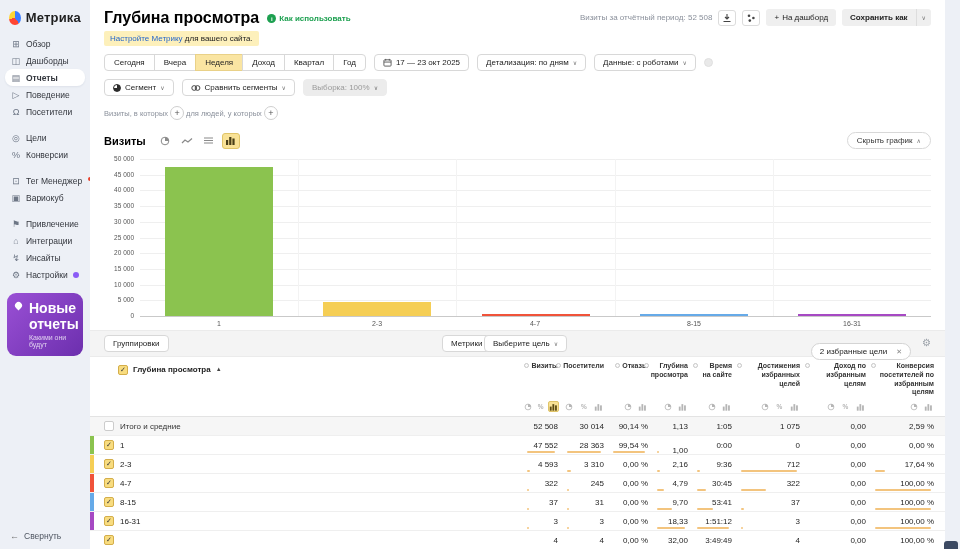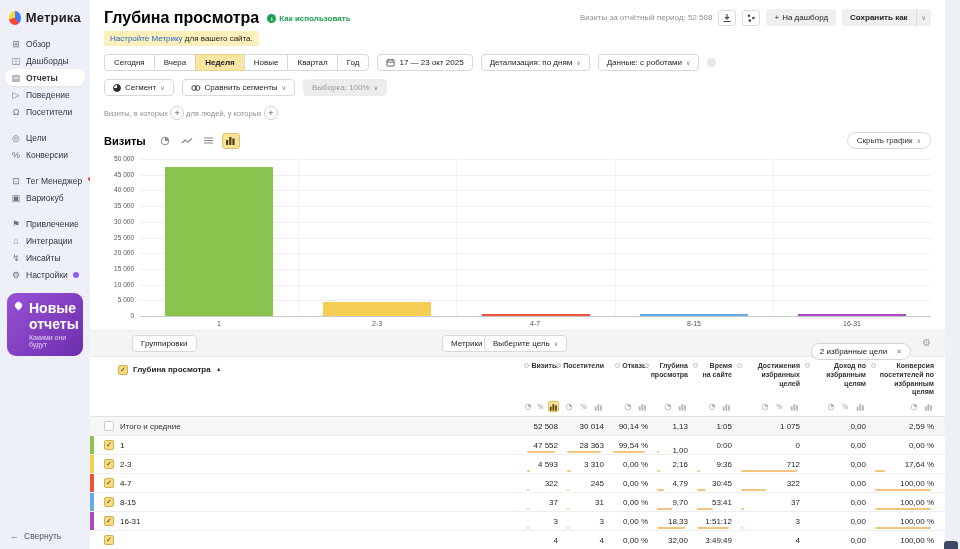--- a/index.html
+++ b/index.html
@@ -41,21 +41,21 @@
   .saveas .part2{border-radius:0 3px 3px 0;border-left:1px solid #ddd;padding:4px 5px;}
   .chev{font-size:6px;color:#777;}
   .banner{display:inline-block;margin:4px 0 0 14px;background:#fdf0bb;padding:3px 6px;font-size:8px;color:#222;border-radius:2px;}
   .banner a{color:#2667c9;text-decoration:none;}
   
   .ctrl-row{display:flex;align-items:center;gap:8px;padding:8px 14px 0 14px;}
   .tabs{display:inline-flex;}
   .tab{border:1px solid #d8d8d8;background:#fff;padding:3px 9px;font-size:8px;color:#222;margin-left:-1px;cursor:pointer;height:17px;display:flex;align-items:center;}
   .tab:first-child{border-radius:4px 0 0 4px;margin-left:0;}
   .tab:last-child{border-radius:0 4px 4px 0;}
-  .tab.active{background:#fae5a2;border-color:#e9d188;font-weight:bold;}
+  .tab.active{background:#fae5a2;border-color:#e9d188;font-weight:normal;}
   .btn{border:1px solid #d8d8d8;background:#fff;border-radius:4px;padding:3px 8px;font-size:8px;color:#222;display:inline-flex;align-items:center;gap:4px;cursor:pointer;height:17px;}
   .btn.disabled{background:#ececec;border-color:#ececec;color:#9a9a9a;}
   .qcirc{width:9px;height:9px;border-radius:50%;background:#e9e9e9;border:1px solid #e0e0e0;}
   .seg-pie{width:8px;height:8px;border-radius:50%;background:conic-gradient(#2b2b2b 0 75%,#fff 75% 100%);border:1px solid #2b2b2b;}
   .filters{display:flex;align-items:center;gap:2px;padding:10px 14px 0 14px;}
   .filter-lb{font-size:7.5px;color:#8a909b;}
   .plus-btn{width:14px;height:14px;border:1px solid #cfcfcf;border-radius:50%;background:#fff;display:inline-flex;align-items:center;justify-content:center;font-size:9px;color:#555;cursor:pointer;}
   
   .chart-hd{display:flex;align-items:center;gap:4px;padding:12px 14px 2px 14px;}
   .chart-title{font-size:11px;font-weight:bold;color:#000;margin-right:6px;}
@@ -66,21 +66,21 @@
   .chart-plot{position:relative;width:791px;height:157px;}
   .gline{position:absolute;left:0;width:100%;height:1px;background:#efefef;}
   .gline.base{background:#c9c9c9;}
   .vline{position:absolute;top:0;width:1px;height:157px;background:#f3f3f3;}
   .ylab{position:absolute;left:-40px;width:34px;text-align:right;font-size:6.5px;color:#555;}
   .bar{position:absolute;bottom:0;}
   .xlab{position:absolute;top:161px;text-align:center;font-size:7px;color:#555;}
   
   .tctrl{position:relative;height:27px;background:#f4f4f4;border-top:1px solid #ebebeb;border-bottom:1px solid #ebebeb;margin-top:14px;}
   .tctrl .btn{position:absolute;top:4px;}
-  .btn-groupings{left:14px;margin-left:28px;}
+  .btn-groupings{left:14px;}
   .btn-metrics{left:352px;}
   .btn-goal{left:394px;}
   .goal-pill{position:absolute;top:12px;right:34px;border:1px solid #d4d4d4;border-radius:9px;background:#fff;padding:3px 8px;font-size:8px;color:#222;display:inline-flex;align-items:center;gap:9px;cursor:pointer;}
   .goal-x{font-size:7px;color:#888;}
   .gear{position:absolute;top:6px;right:14px;font-size:10px;color:#9aa0a8;cursor:pointer;}
   
   .thead{display:flex;min-height:57px;padding-top:5px;}
   .glabel{display:flex;align-items:flex-start;gap:5px;padding:3px 0 0 14px;}
   .glabel-txt{font-size:8px;font-weight:bold;color:#1f1f1f;}
   .sort{font-size:6px;color:#444;margin-top:1px;}
@@ -221,21 +221,21 @@
 
   <div class="banner">
     <a href="#">Настройте Метрику</a><span> для вашего сайта.</span>
   </div>
 
   <div class="ctrl-row">
     <span class="tabs">
         <span class="tab">Сегодня</span>
         <span class="tab">Вчера</span>
         <span class="tab active">Неделя</span>
-        <span class="tab">Новые</span>
+        <span class="tab">Доход</span>
         <span class="tab">Квартал</span>
         <span class="tab">Год</span>
       </span>
     <span class="btn">
       <svg width="9" height="9" viewBox="0 0 10 10">
           <rect x="1" y="2" width="8" height="7" rx="1" fill="none" stroke="#555"></rect>
           <path d="M3 1v2M7 1v2M1 4.5h8" stroke="#555" fill="none"></path>
         </svg>
       <span>17 — 23 окт 2025</span>
     </span>

